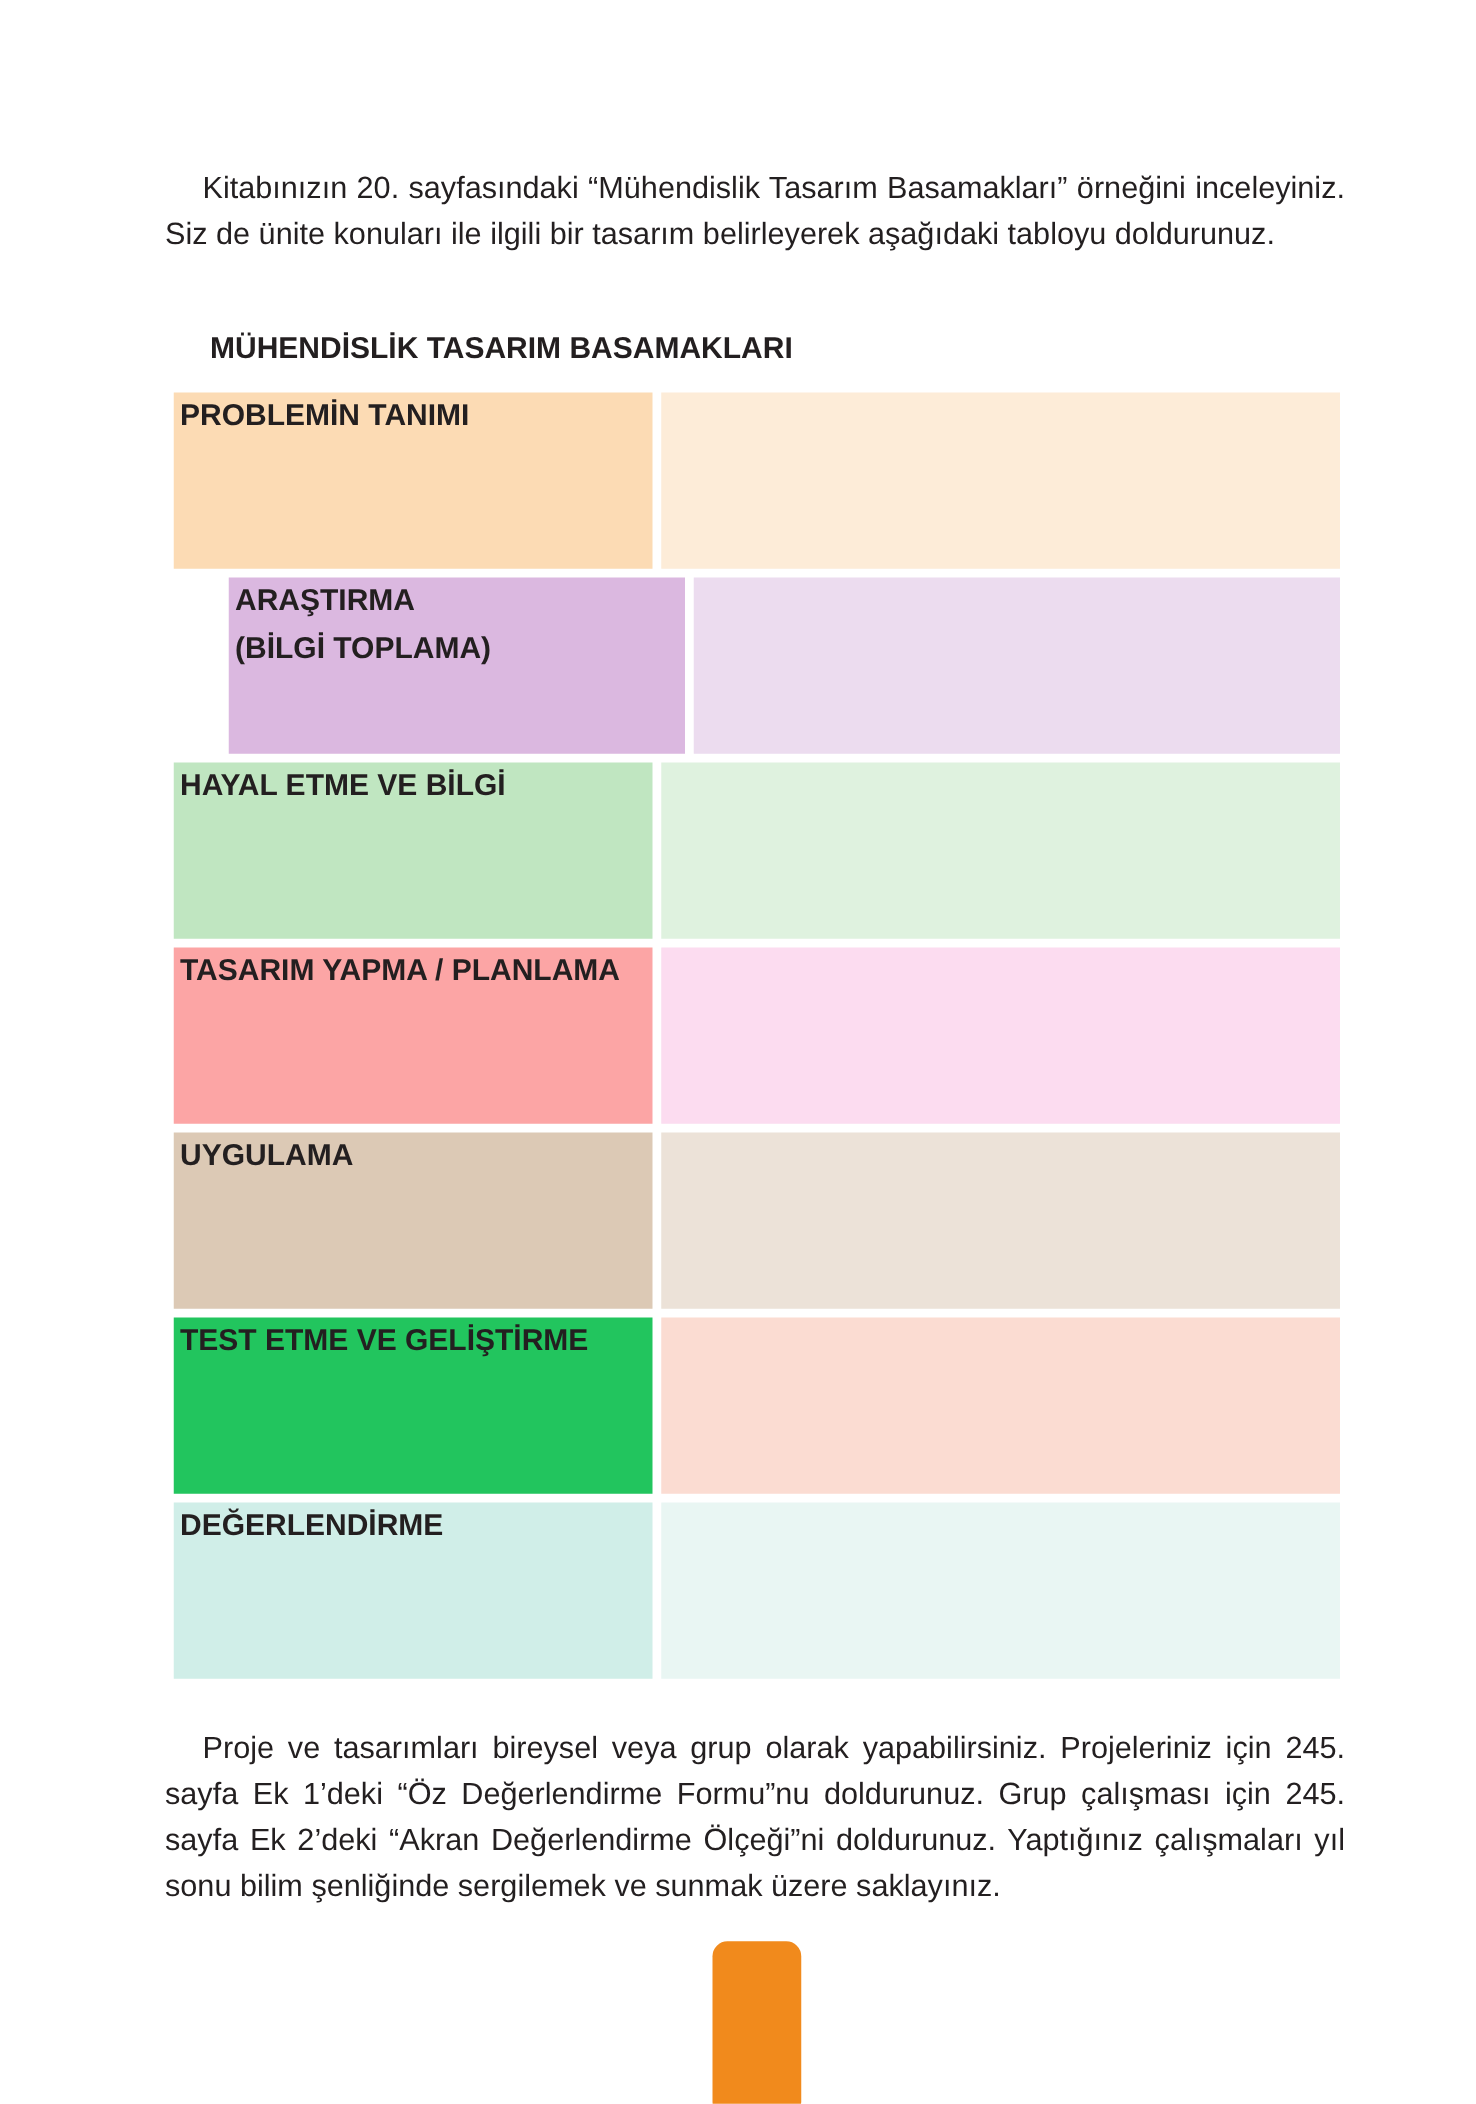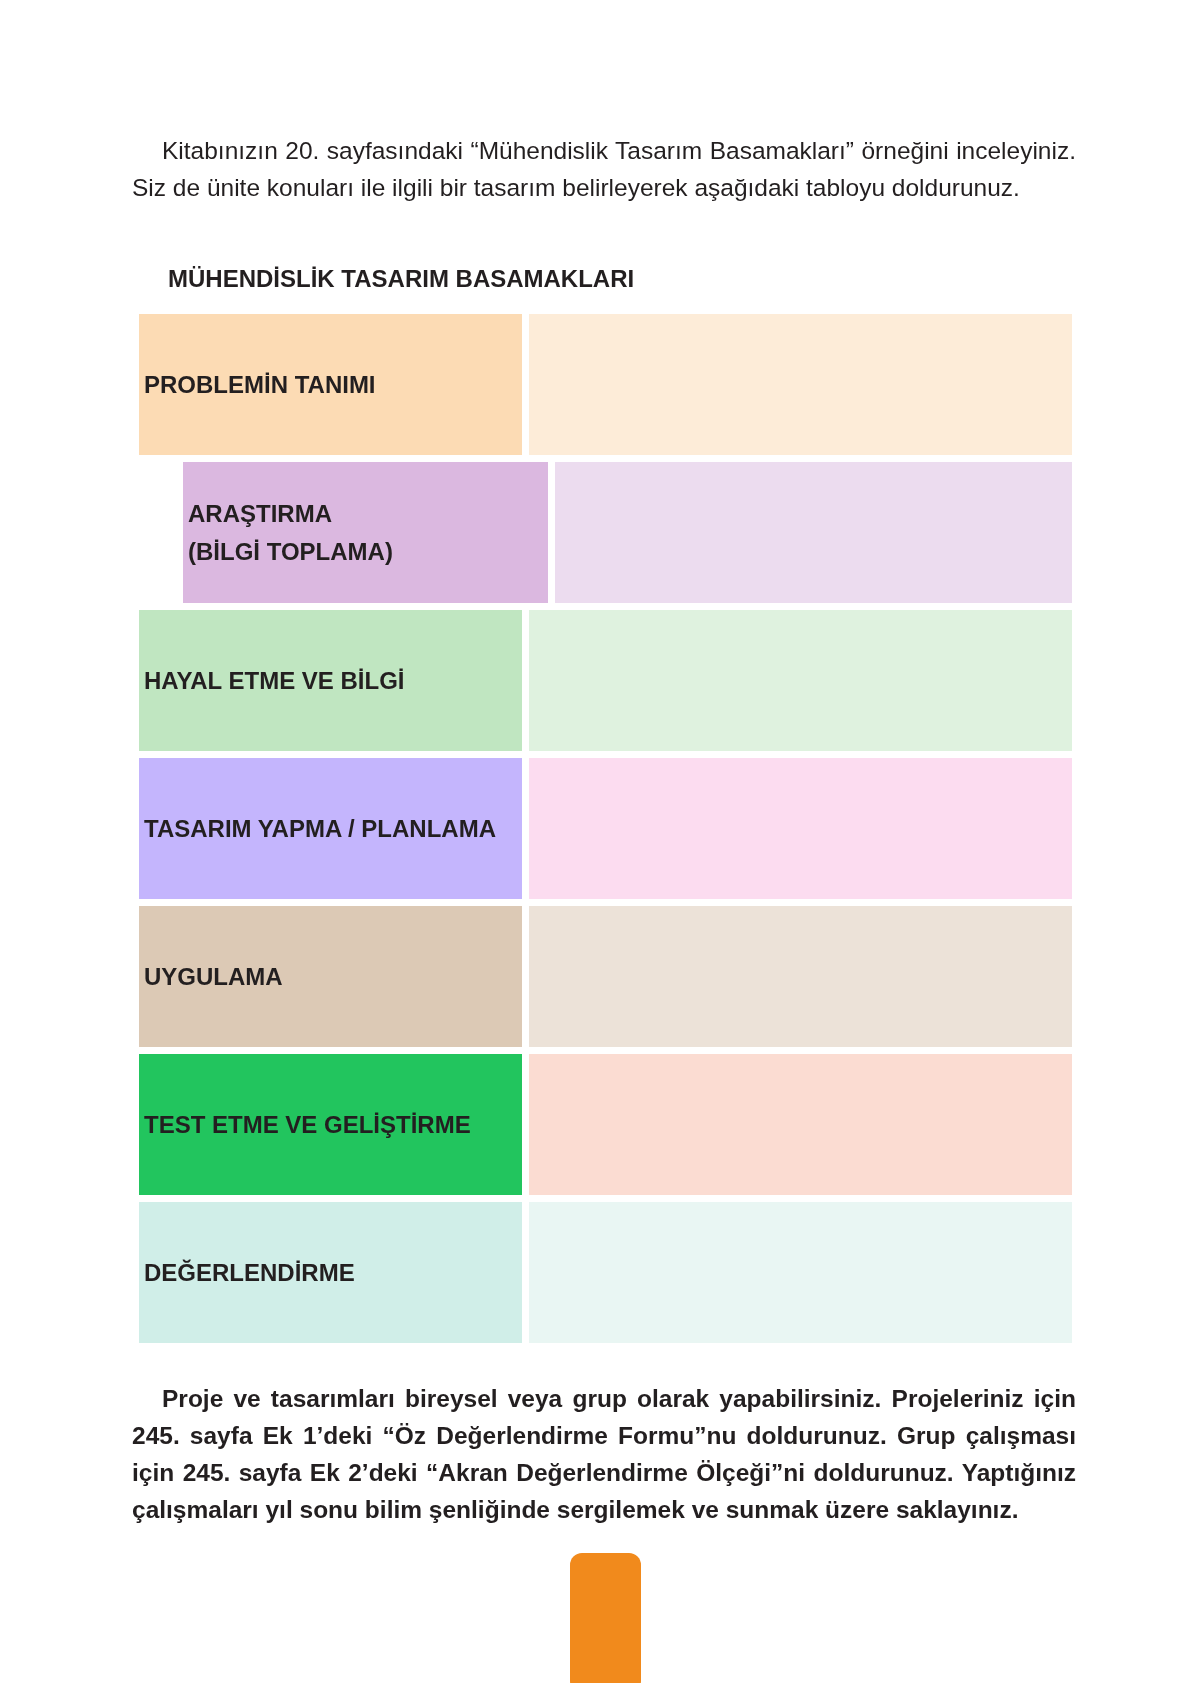--- a/index.html
+++ b/index.html
@@ -9,33 +9,33 @@
       color: #231f20;
     }
     .para {
       position: absolute; left: 132px; width: 944px;
       font-size: 24.5px; line-height: 37px;
       text-align: justify; text-align-last: left;
       margin: 0;
     }
     .para .indent { display: inline-block; width: 30px; }
     #intro { top: 132px; }
-    #outro { top: 1380px; font-weight: bold; }
+    #outro { top: 1380px; }
     #heading {
       position: absolute; left: 162px; top: 259px;
       font-size: 24px; font-weight: bold; letter-spacing: 0px;
       margin: 6px;
     }
     #table {
       position: absolute; left: 139px; top: 314px; width: 933px;
     }
     .row { display: flex; height: 141px; margin-bottom: 7px; }
     .label-cell {
       width: 383px; height: 100%; box-sizing: border-box;
-      padding-left: 5px; display: flex; align-items: center;
+      padding-left: 5px; display: flex; 
       font-weight: bold; font-size: 24px; line-height: 38px;
     }
     .answer-cell { margin-left: 7px; width: 543px; height: 100%; }
     #page-tab {
       position: absolute; left: 570px; top: 1553px;
       width: 71px; height: 140px; border-radius: 12px;
     }
   </style>
 </head>
 <body>
@@ -58,21 +58,21 @@
       </div>
     <div class="answer-cell" style="background: rgb(236, 220, 239);"></div>
   </div>
   <div class="row">
     <div class="label-cell" style="background: rgb(192, 230, 193);">
         <span>HAYAL ETME VE BİLGİ</span>
       </div>
     <div class="answer-cell" style="background: rgb(223, 242, 223);"></div>
   </div>
   <div class="row">
-    <div class="label-cell" style="background: #c4b5fd;">
+    <div class="label-cell" style="background: #fca5a5;">
         <span>TASARIM YAPMA / PLANLAMA</span>
       </div>
     <div class="answer-cell" style="background: rgb(252, 220, 240);"></div>
   </div>
   <div class="row">
     <div class="label-cell" style="background: rgb(220, 201, 181);">
         <span>UYGULAMA</span>
       </div>
     <div class="answer-cell" style="background: rgb(236, 226, 216);"></div>
   </div>

